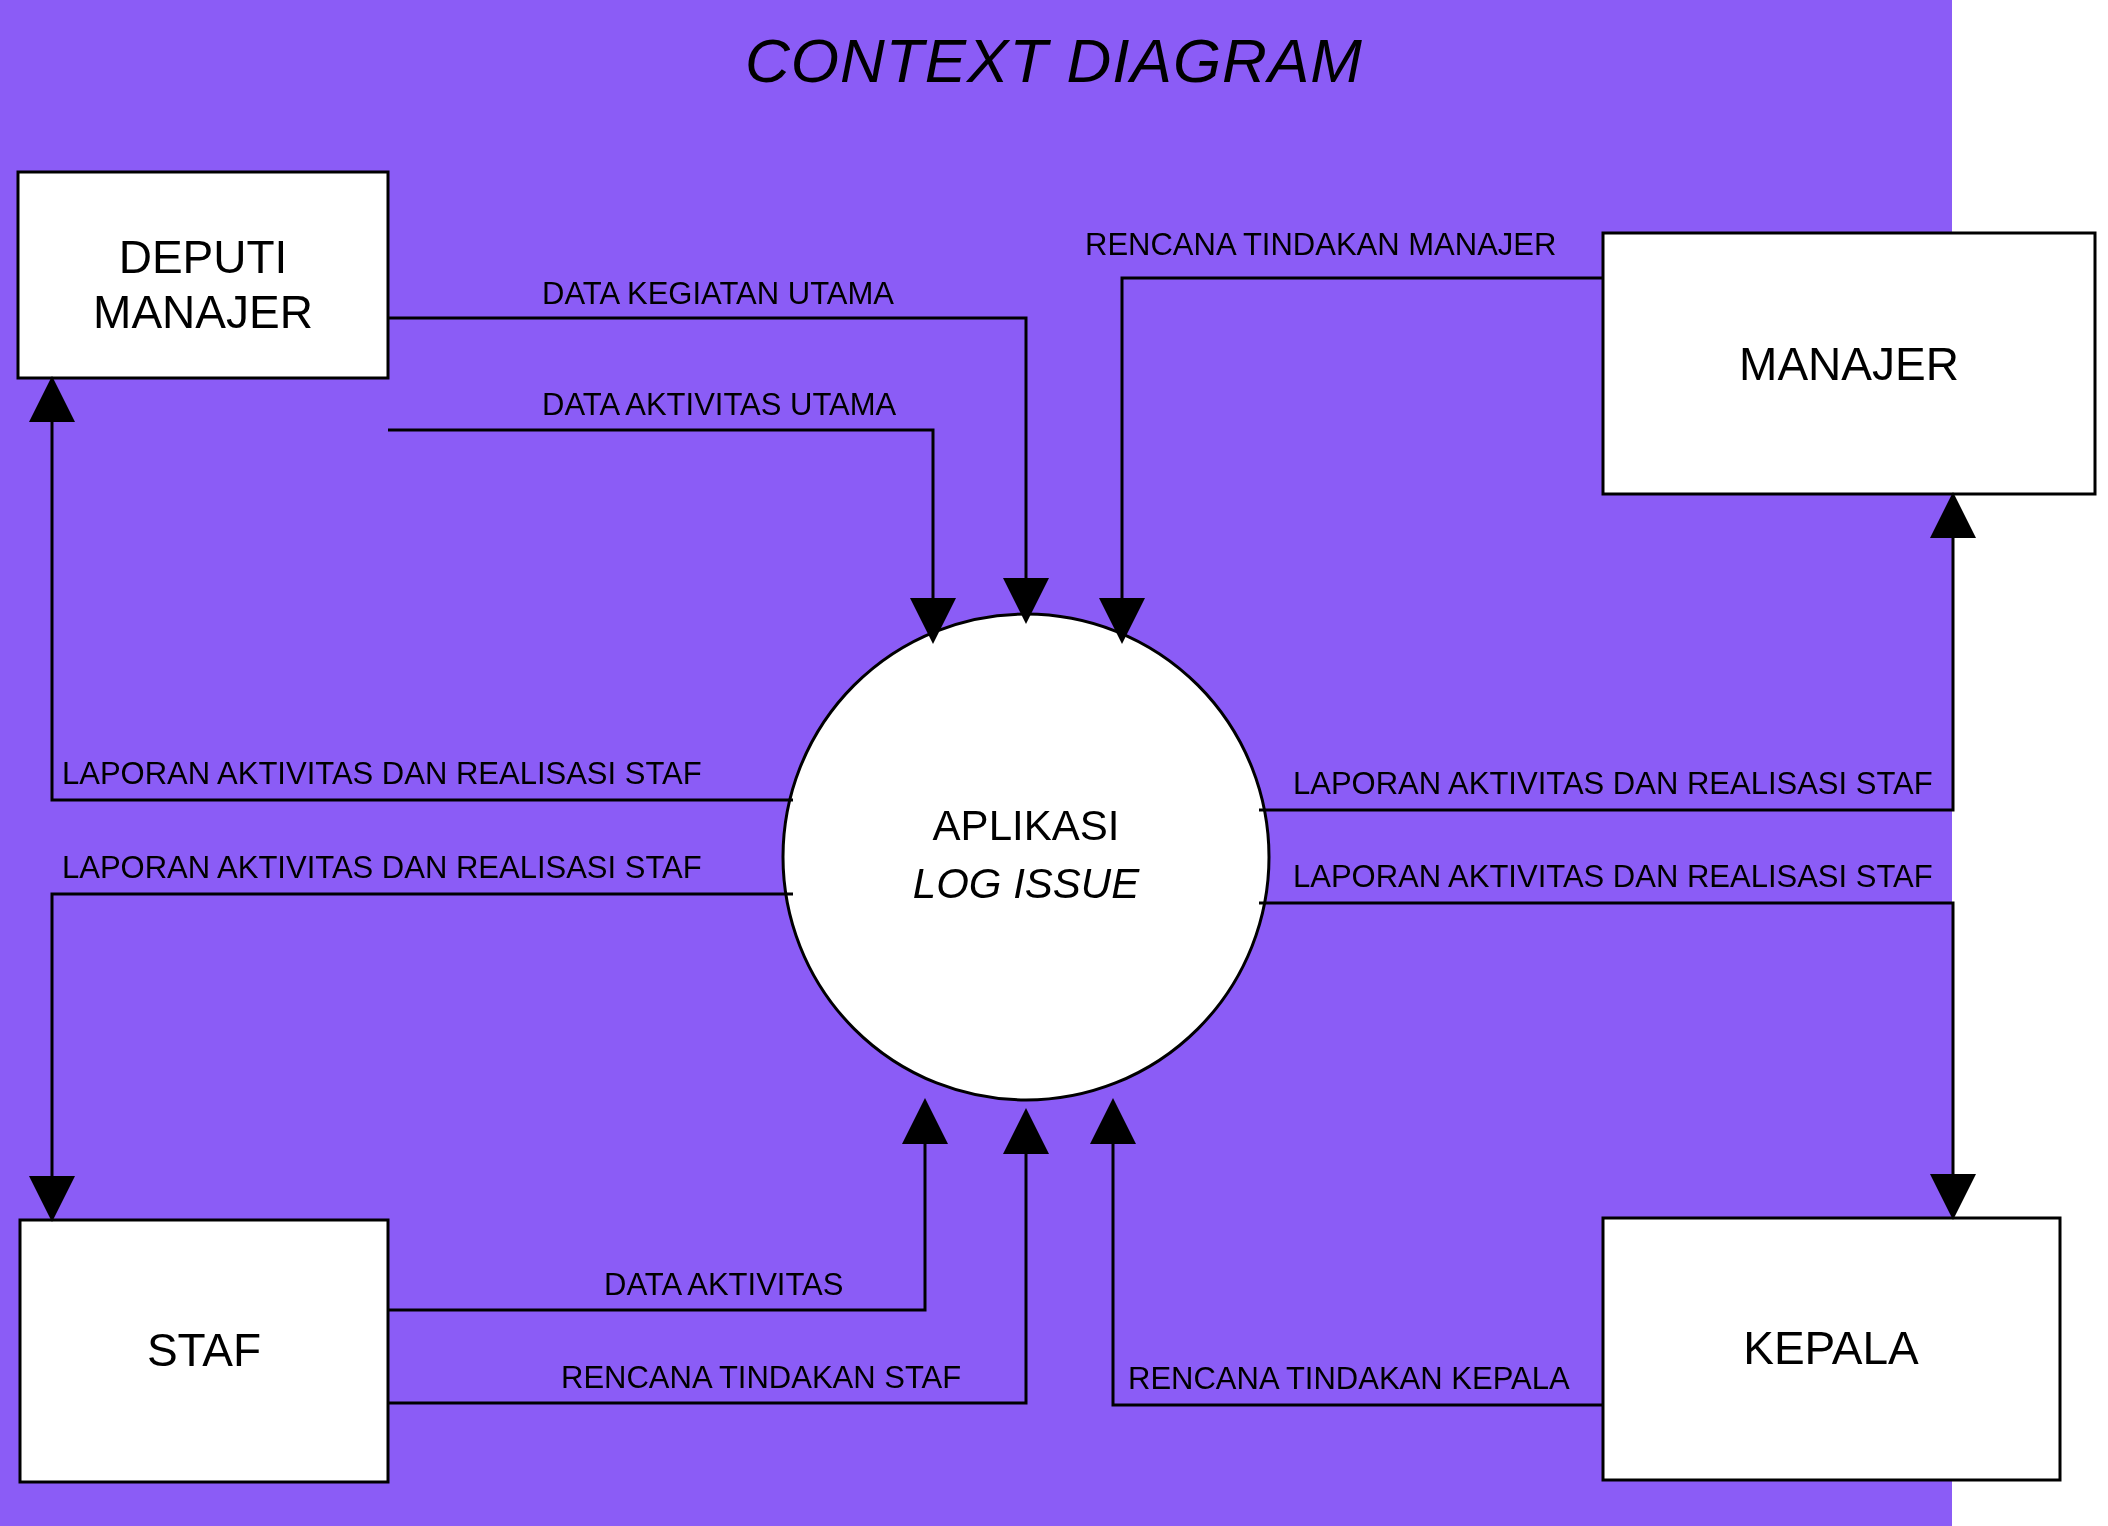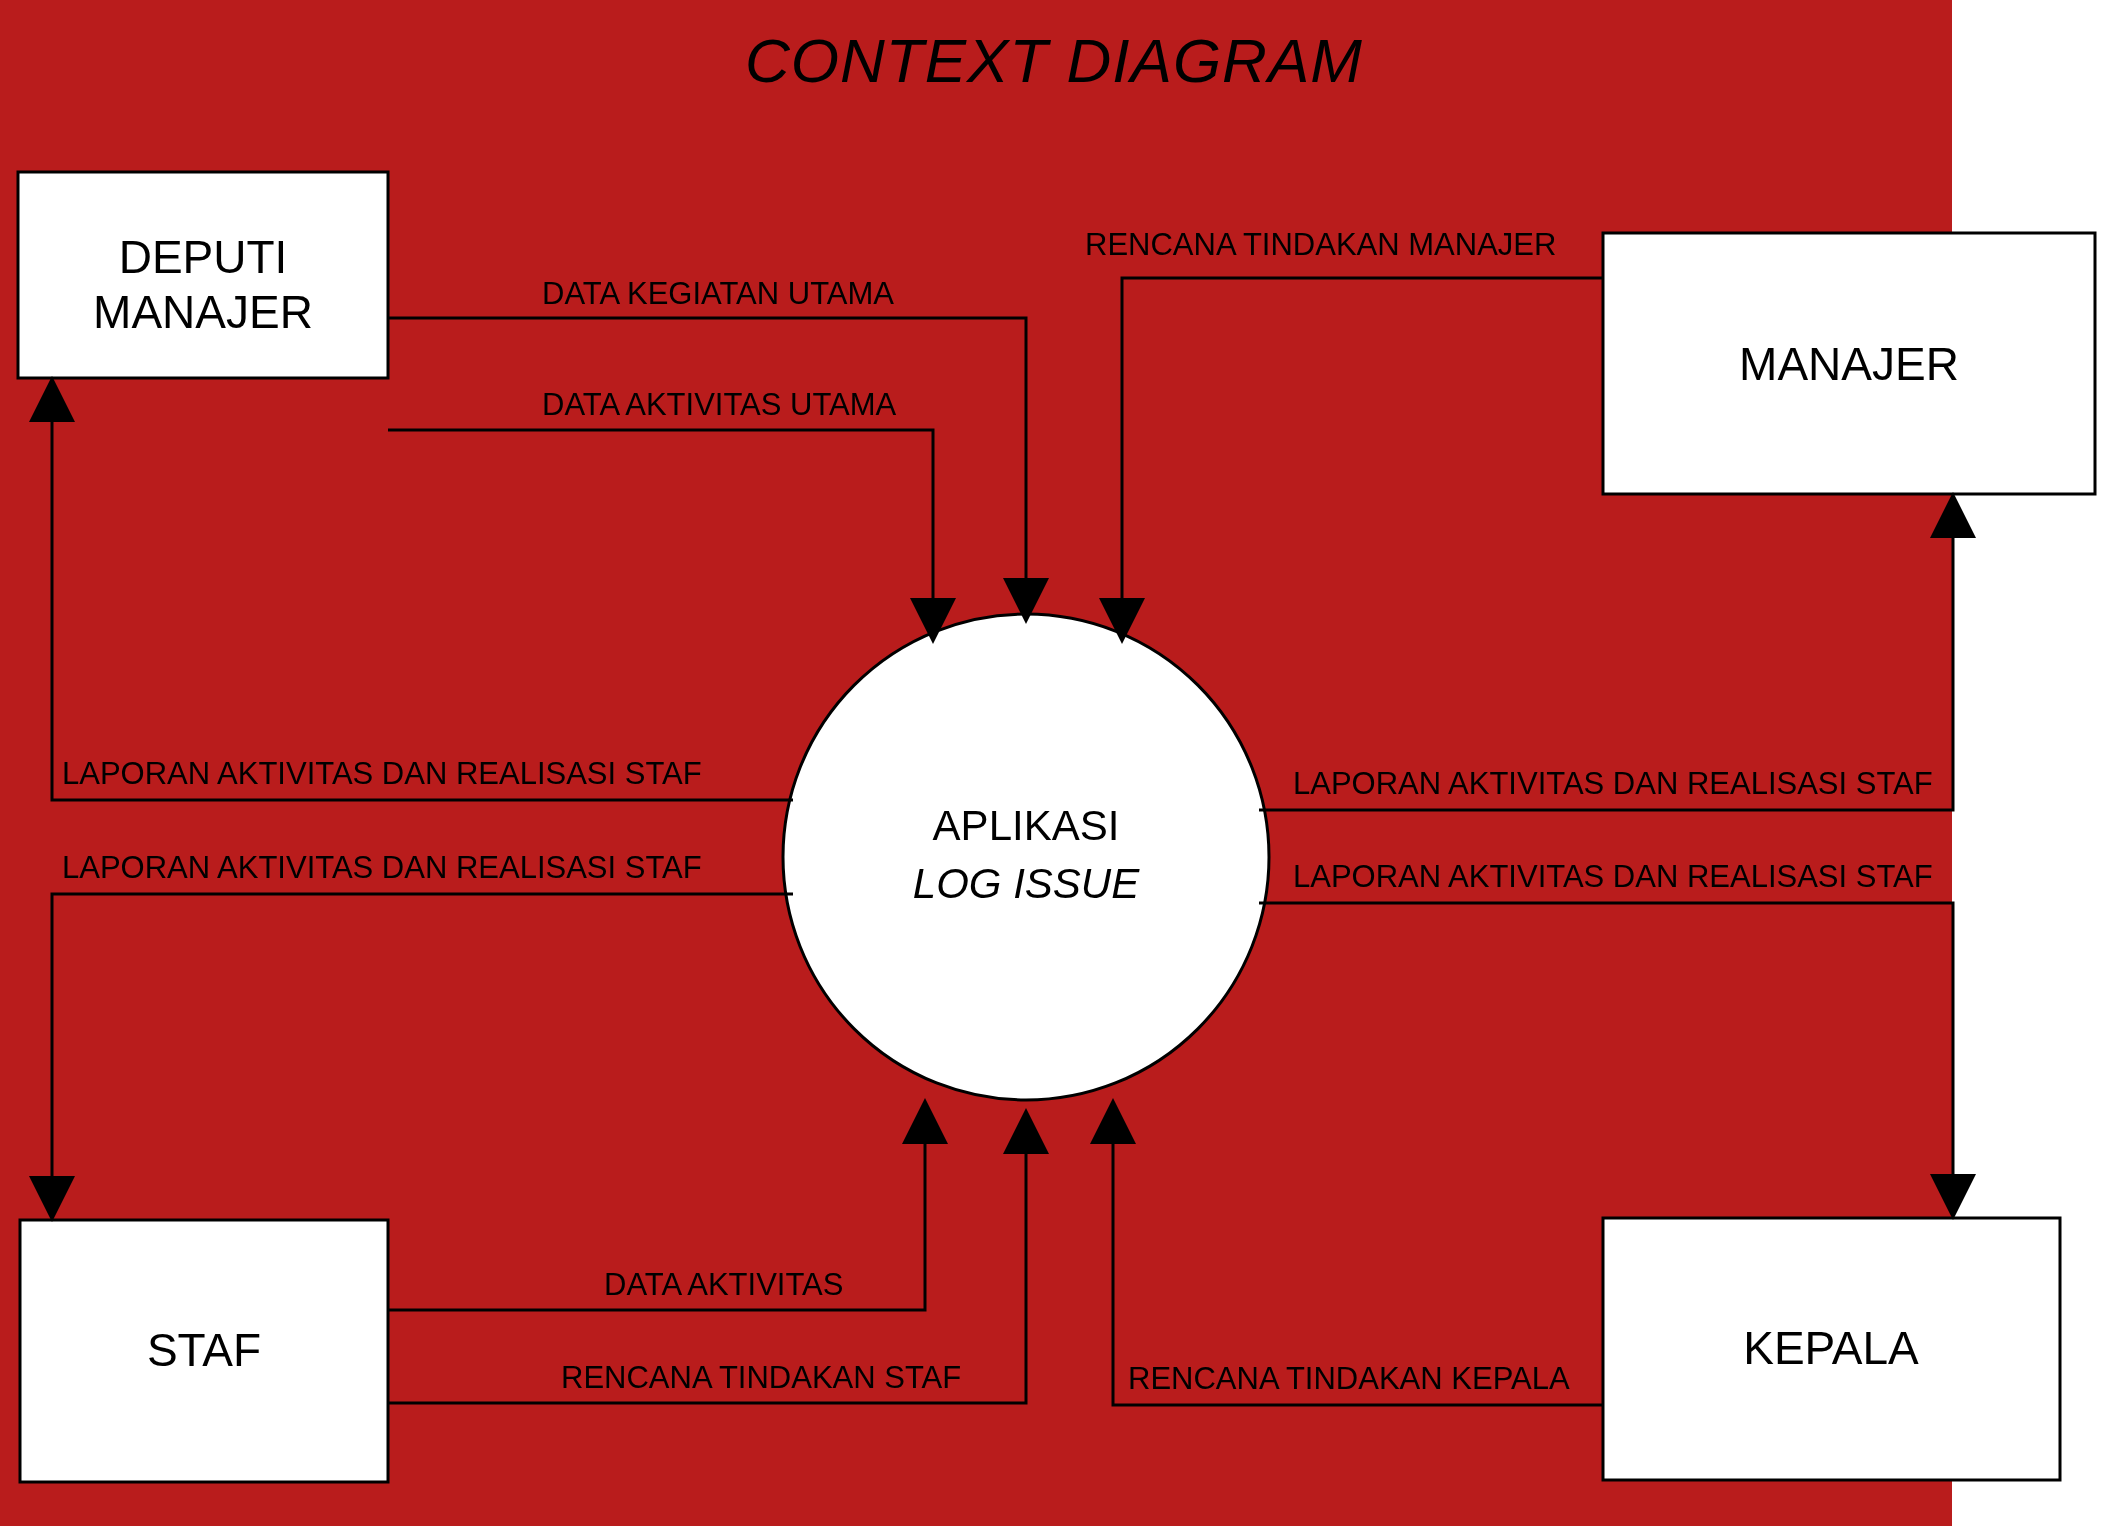--- a/index.html
+++ b/index.html
@@ -10,21 +10,21 @@
   body {
     width: 2108px;
     height: 1526px;
     overflow: hidden;
     font-family: "Liberation Sans", sans-serif;
   }
   #diagram-root {
     position: relative;
     width: 1952px;
     height: 1526px;
-    background: #b91c1c;
+    background: #8b5cf6;
   }
   svg#dfd {
     display: block;
     width: 2108px;
     height: 1526px;
   }
   .entity-box {
     fill: #ffffff;
     stroke: #000000;
     stroke-width: 3;

